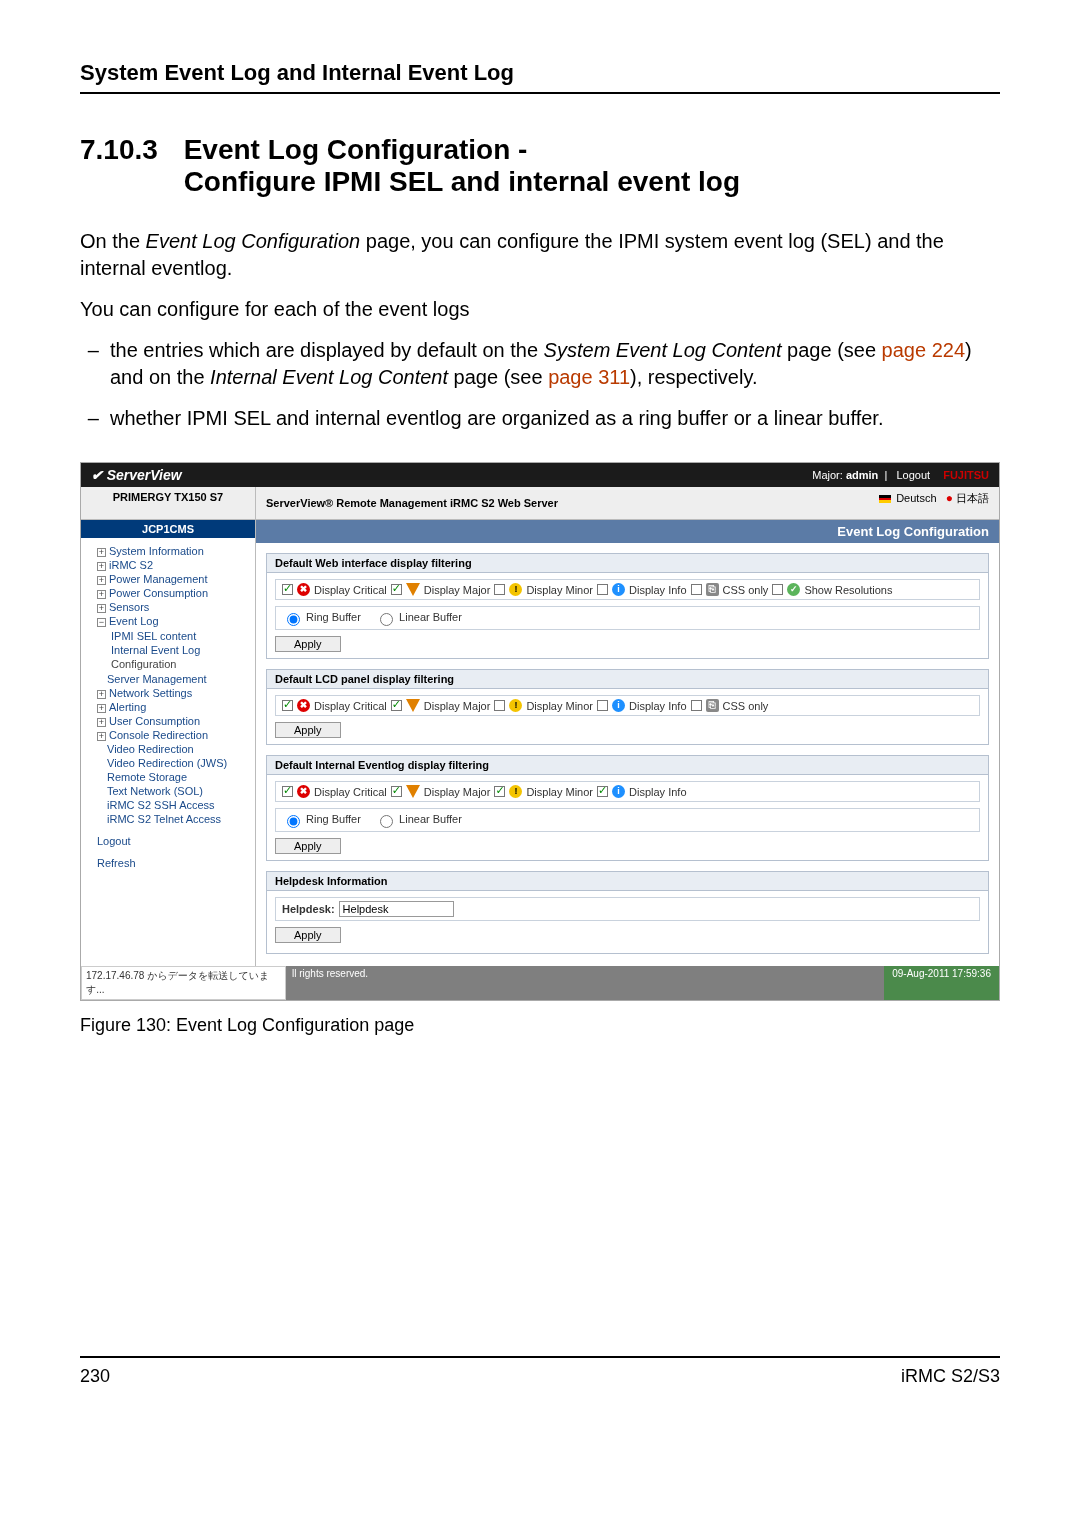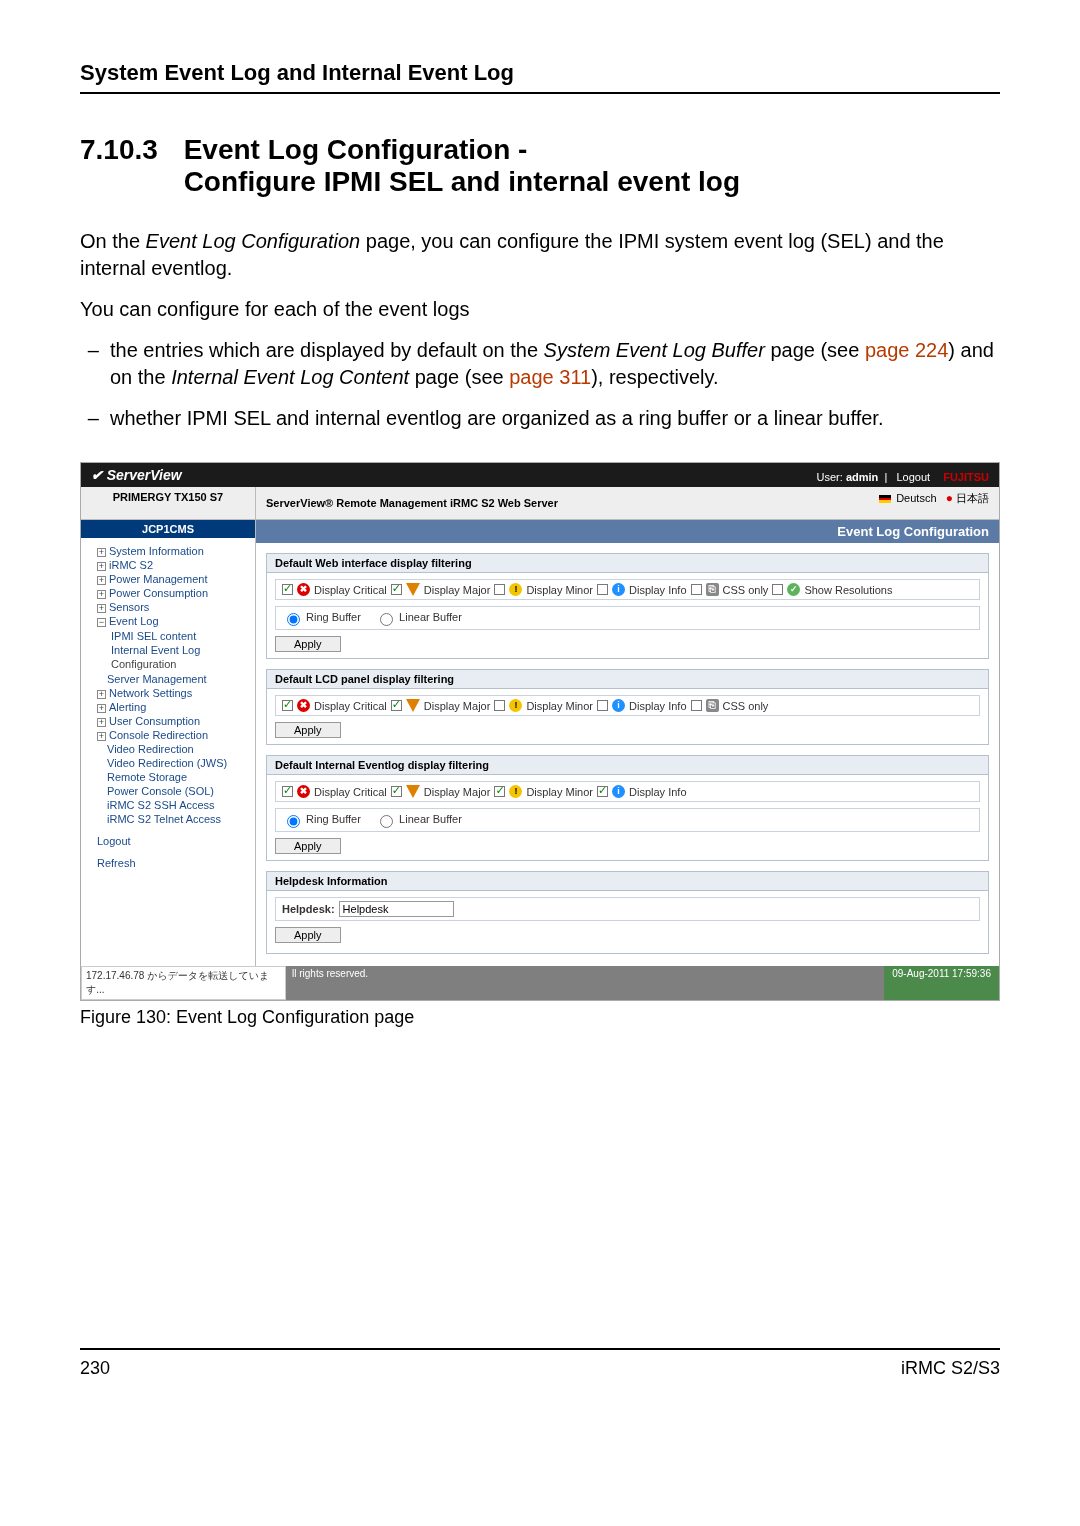--- a/index.html
+++ b/index.html
@@ -33,37 +33,37 @@
   }
   em { font-style: italic; }
   ul.conf-list {
     font-size: 20px;
     line-height: 1.35;
     padding-left: 30px;
     margin: 10px 0 30px 0;
   }
   ul.conf-list li { margin-bottom: 14px; }
   .link { color: #b93a00; }
-  .fig-caption { font-size: 18px; margin-top:6px;}
+  .fig-caption { font-size: 18px; margin-top:14px;}
   hr.footer-rule { margin-top: 320px; border: none; border-top: 2px solid #000; }
   .footer { display:flex; justify-content:space-between; font-size:18px; margin-top:6px;}
 
   
   .screenshot {
     border: 1px solid #aaa;
     width: 100%;
     font-size: 11px;
     background: #fff;
   }
   .sv-header {
     background: #1b1b1b;
     color: #fff;
     display:flex;
     justify-content: space-between;
-    align-items: flex-end;
+    align-items: center;
     padding: 4px 10px;
   }
   .sv-header .brand { font-style: italic; font-weight: bold; font-size: 14px; }
   .sv-header .right { font-size: 11px; }
   .sv-header .logo { color: #c00; font-weight: bold; margin-left: 10px; font-style: normal;}
   .sv-subhead {
     display:flex;
     justify-content: space-between;
     background: #eee;
     border-bottom: 1px solid #bbb;
@@ -154,31 +154,31 @@
   </h2>
 
   <p class="body-text">
     <span>On the </span><em>Event Log Configuration</em><span> page, you can configure the IPMI system event log (SEL) and the internal eventlog.</span>
   </p>
 
   <p class="body-text">You can configure for each of the event logs</p>
 
   <ul class="conf-list" style="list-style-type:'–  ';">
     <li>
-      <span>the entries which are displayed by default on the </span><em>System Event Log Buffer</em><span> page (see </span><span class="link">page 224</span><span>) and on the </span><em>Internal Event Log Content</em><span> page (see </span><span class="link">page 311</span><span>), respectively.</span>
+      <span>the entries which are displayed by default on the </span><em>System Event Log Content</em><span> page (see </span><span class="link">page 224</span><span>) and on the </span><em>Internal Event Log Content</em><span> page (see </span><span class="link">page 311</span><span>), respectively.</span>
     </li>
     <li>whether IPMI SEL and internal eventlog are organized as a ring buffer or a linear buffer.</li>
   </ul>
 
   <div class="screenshot">
 
     <div class="sv-header">
       <span class="brand">✔ <span>ServerView</span></span>
       <span class="right">
-        <span>User: </span><b>admin</b>&nbsp;&nbsp;|&nbsp;&nbsp;
+        <span>Major: </span><b>admin</b>&nbsp;&nbsp;|&nbsp;&nbsp;
         <span>Logout</span>
         <span class="logo">FUJITSU</span>
       </span>
     </div>
 
     <div class="sv-subhead">
       <div class="left">PRIMERGY TX150 S7</div>
       <div class="mid">ServerView® Remote Management iRMC S2 Web Server</div>
       <div class="langs">
         <span class="flag-de"></span>
@@ -204,21 +204,21 @@
             <div class="sel">Configuration</div>
           </div>
           <div style="padding-left:20px">Server Management</div>
           <div><span class="box">+</span><span>Network Settings</span></div>
           <div><span class="box">+</span><span>Alerting</span></div>
           <div><span class="box">+</span><span>User Consumption</span></div>
           <div><span class="box">+</span><span>Console Redirection</span></div>
           <div style="padding-left:20px">Video Redirection</div>
           <div style="padding-left:20px">Video Redirection (JWS)</div>
           <div style="padding-left:20px">Remote Storage</div>
-          <div style="padding-left:20px">Power Console (SOL)</div>
+          <div style="padding-left:20px">Text Network (SOL)</div>
           <div style="padding-left:20px">iRMC S2 SSH Access</div>
           <div style="padding-left:20px">iRMC S2 Telnet Access</div>
           <div class="space">Logout</div>
           <div class="space">Refresh</div>
         </div>
       </div>
 
       <div class="content">
         <div class="title-bar">Event Log Configuration</div>
 

